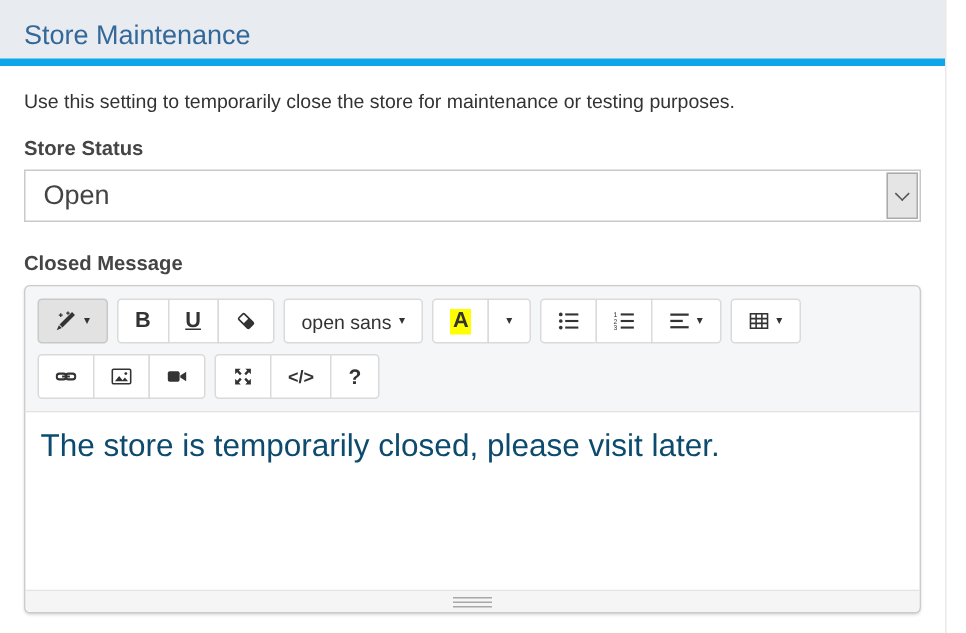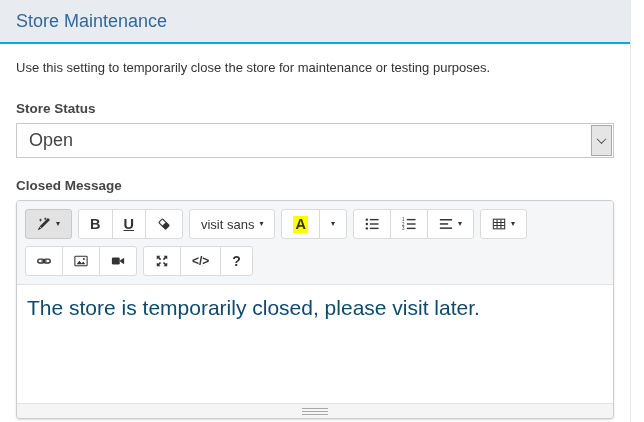--- a/index.html
+++ b/index.html
@@ -1,23 +1,23 @@
 <!DOCTYPE html>
 <html><head>
 <meta charset="utf-8">
 <style>
   * { margin:0; padding:0; box-sizing:border-box; }
   html,body { width:644px; height:422px; background:#fff; overflow:hidden;
               font-family:"Liberation Sans", sans-serif; }
   .panel { width:631px; height:422px; background:#fff; border-right:1px solid #e9e9e9; }
-  .panel-heading { height:44px; background:#e8ecf0; border-bottom:2px solid #0ea5e9;
-                   display:flex; align-items:center; padding:0 16px;
+  .panel-heading { height:44px; background:#e8ecf0; border-bottom:5px solid #0ea5e9;
+                   display:flex; align-items:flex-start; padding:13px 16px;
                    font-size:18px; color:#336899; }
   .panel-body { padding:16px 16px 0 16px; }
-  .desc { font-size:13px; color:#333; margin-bottom:26px; }
+  .desc { font-size:13px; color:#333; margin-bottom:16px; }
   .field-label { font-size:13.5px; font-weight:bold; color:#454545; margin-bottom:7px; }
   
   .select { position:relative; height:35px; border:1px solid #c9c9c9; background:#fff;
             margin-bottom:20px; display:flex; align-items:center; cursor:pointer; }
   .select-value { font-size:18px; color:#444; padding-left:12px; }
   .select-btn { position:absolute; top:1px; right:1px; bottom:1px; width:21px;
                 background:#e5e5e5; border:1px solid #aaa;
                 display:flex; align-items:center; justify-content:center; }
   .chev { width:7px; height:7px; border-left:1.6px solid #555; border-bottom:1.6px solid #555;
           transform:rotate(-45deg) translate(1px,-1px); }
@@ -103,21 +103,21 @@
                 <g transform="rotate(45 8 8)">
                   <rect x="2.5" y="5" width="11" height="6" rx="1" fill="none" stroke="currentColor" stroke-width="1.3"></rect>
                   <rect x="8" y="5" width="5.5" height="6" fill="currentColor"></rect>
                 </g>
               </svg>
             </button>
           </div>
 
           <div class="btn-group">
             <button class="btn">
-              <span>visit sans</span>
+              <span>open sans</span>
               <span class="caret">▾</span>
             </button>
           </div>
 
           <div class="btn-group">
             <button class="btn">
               <span class="hl">A</span>
             </button>
             <button class="btn">
               <span class="caret">▾</span>

